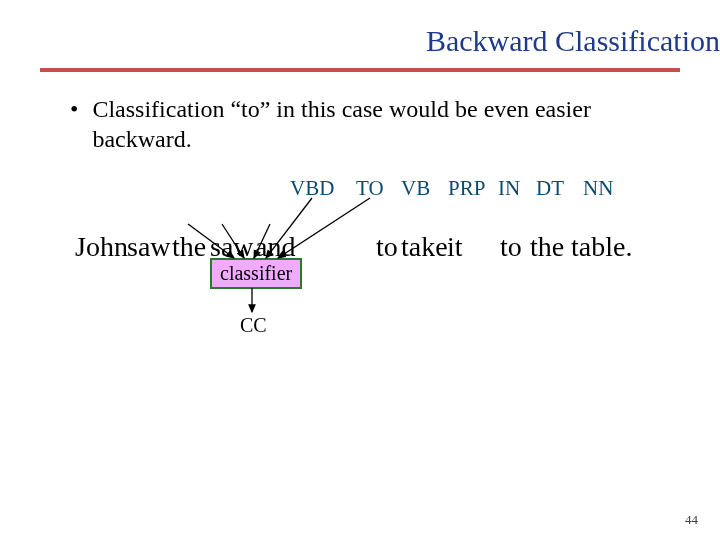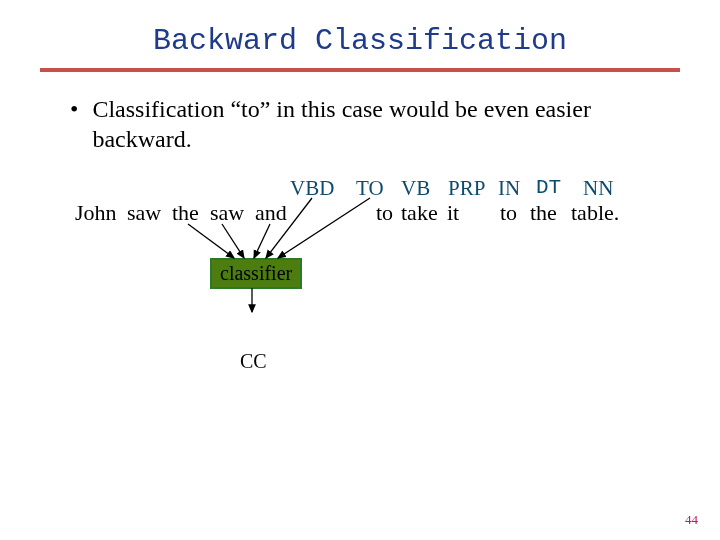--- a/index.html
+++ b/index.html
@@ -5,26 +5,25 @@
   body {
     margin: 0;
     padding: 0;
     width: 720px;
     height: 540px;
     font-family: "Times New Roman", Times, serif;
     background: #fff;
     position: relative;
   }
   .title {
-    text-align: center;
+    text-align: right;
     font-size: 30px;
     color: #1e3a8a;
     margin-top: 24px;
     margin-bottom: 10px;
-    font-family: Liberation Mono, monospace;
   }
   .hr {
     border: none;
     border-top: 4px solid #c8504a;
     margin: 0 40px;
   }
   .bullet-wrap {
     margin: 22px 60px 0 70px;
   }
   .bullet {
@@ -36,34 +35,35 @@
   .bullet .dot {
     margin-right: 14px;
   }
   .diagram {
     position: relative;
     margin-top: 22px;
     height: 200px;
   }
   .word {
     position: absolute;
-    font-size: 22px;
+    font-size: 28px;
     color: #000;
     white-space: nowrap;
+    margin-top: 31px;
   }
   .tag {
     position: absolute;
     font-size: 21px;
     color: #0c4a6e;
     white-space: nowrap;
   }
   .classifier-box {
     position: absolute;
     border: 2px solid #2a7a2a;
-    background: #4d7c0f;
+    background: #f0abfc;
     font-size: 20px;
     padding: 2px 8px;
     color: #000;
   }
   .output-tag {
     position: absolute;
     font-size: 20px;
     color: #000;
   }
   svg.arrows {
@@ -72,21 +72,21 @@
     top: 0;
     width: 720px;
     height: 200px;
     pointer-events: none;
   }
   .page-num {
     position: absolute;
     bottom: 12px;
     right: 22px;
     font-size: 13px;
-    color: #be185d;
+    color: #404040;
   }
 </style>
 </head>
 <body>
 
 <div class="title">Backward Classification</div>
 <hr class="hr">
 
 <div class="bullet-wrap">
   <div class="bullet">
@@ -95,38 +95,38 @@
   </div>
 </div>
 
 <div class="diagram">
 
   <span class="tag" style="left:290px; top:0px;">VBD</span>
   <span class="tag" style="left:356px; top:0px;">TO</span>
   <span class="tag" style="left:401px; top:0px;">VB</span>
   <span class="tag" style="left:448px; top:0px;">PRP</span>
   <span class="tag" style="left:498px; top:0px;">IN</span>
-  <span class="tag" style="left:536px; top:0px;font-family:Liberation Mono, monospace;">DT</span>
+  <span class="tag" style="left:536px; top:0px;">DT</span>
   <span class="tag" style="left:583px; top:0px;">NN</span>
 
   <span class="word" style="left:75px;  top:24px;">John</span>
   <span class="word" style="left:127px; top:24px;">saw</span>
   <span class="word" style="left:172px; top:24px;">the</span>
   <span class="word" style="left:210px; top:24px;">saw</span>
   <span class="word" style="left:255px; top:24px;">and</span>
   <span class="word" style="left:376px; top:24px;">to</span>
   <span class="word" style="left:401px; top:24px;">take</span>
   <span class="word" style="left:447px; top:24px;text-align:center;">it</span>
   <span class="word" style="left:500px; top:24px;">to</span>
   <span class="word" style="left:530px; top:24px;">the</span>
   <span class="word" style="left:571px; top:24px;">table.</span>
 
   <div class="classifier-box" style="left:210px; top:82px;">classifier</div>
 
-  <span class="output-tag" style="left:240px; top:138px;margin-top:36px;">CC</span>
+  <span class="output-tag" style="left:240px; top:138px;">CC</span>
 
   <svg class="arrows">
     <defs>
       <marker id="arrowhead" markerWidth="7" markerHeight="7" refX="6" refY="3" orient="auto">
         <path d="M0,0 L7,3 L0,6 Z" fill="#000"></path>
       </marker>
     </defs>
 
     <line x1="188" y1="48" x2="234" y2="82" stroke="#000" stroke-width="1.3" marker-end="url(#arrowhead)"></line>
     <line x1="222" y1="48" x2="244" y2="82" stroke="#000" stroke-width="1.3" marker-end="url(#arrowhead)"></line>

